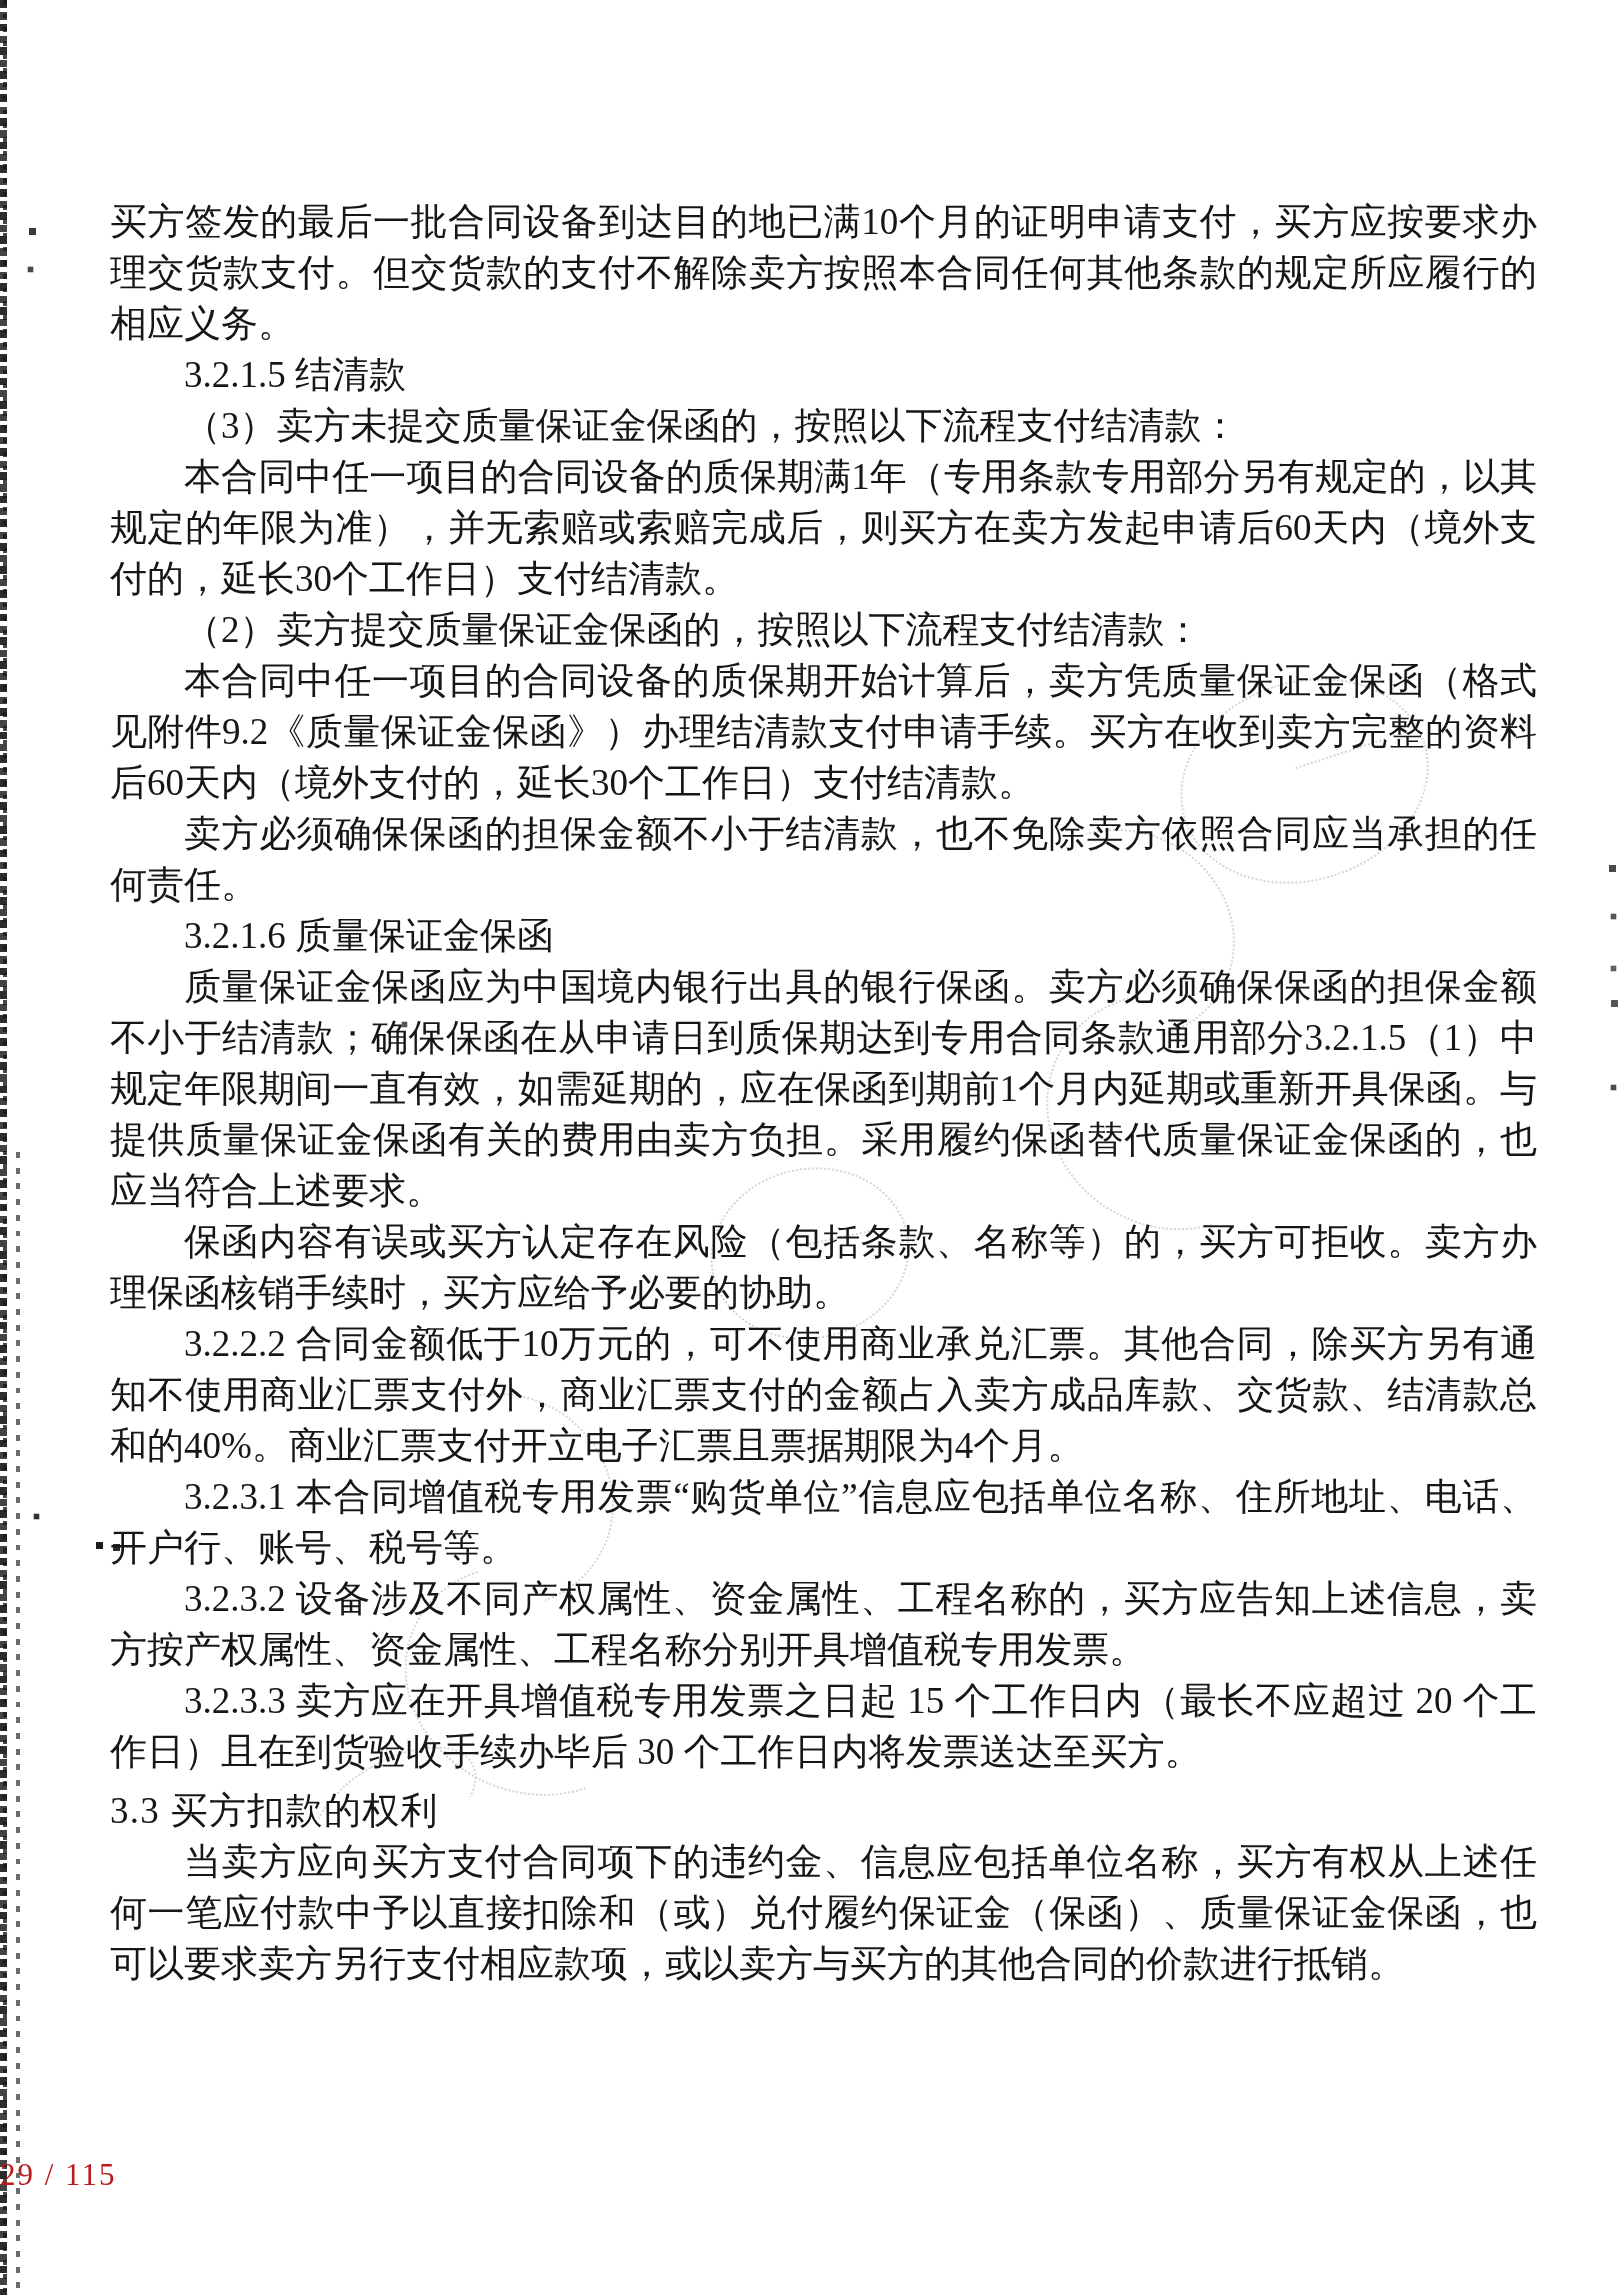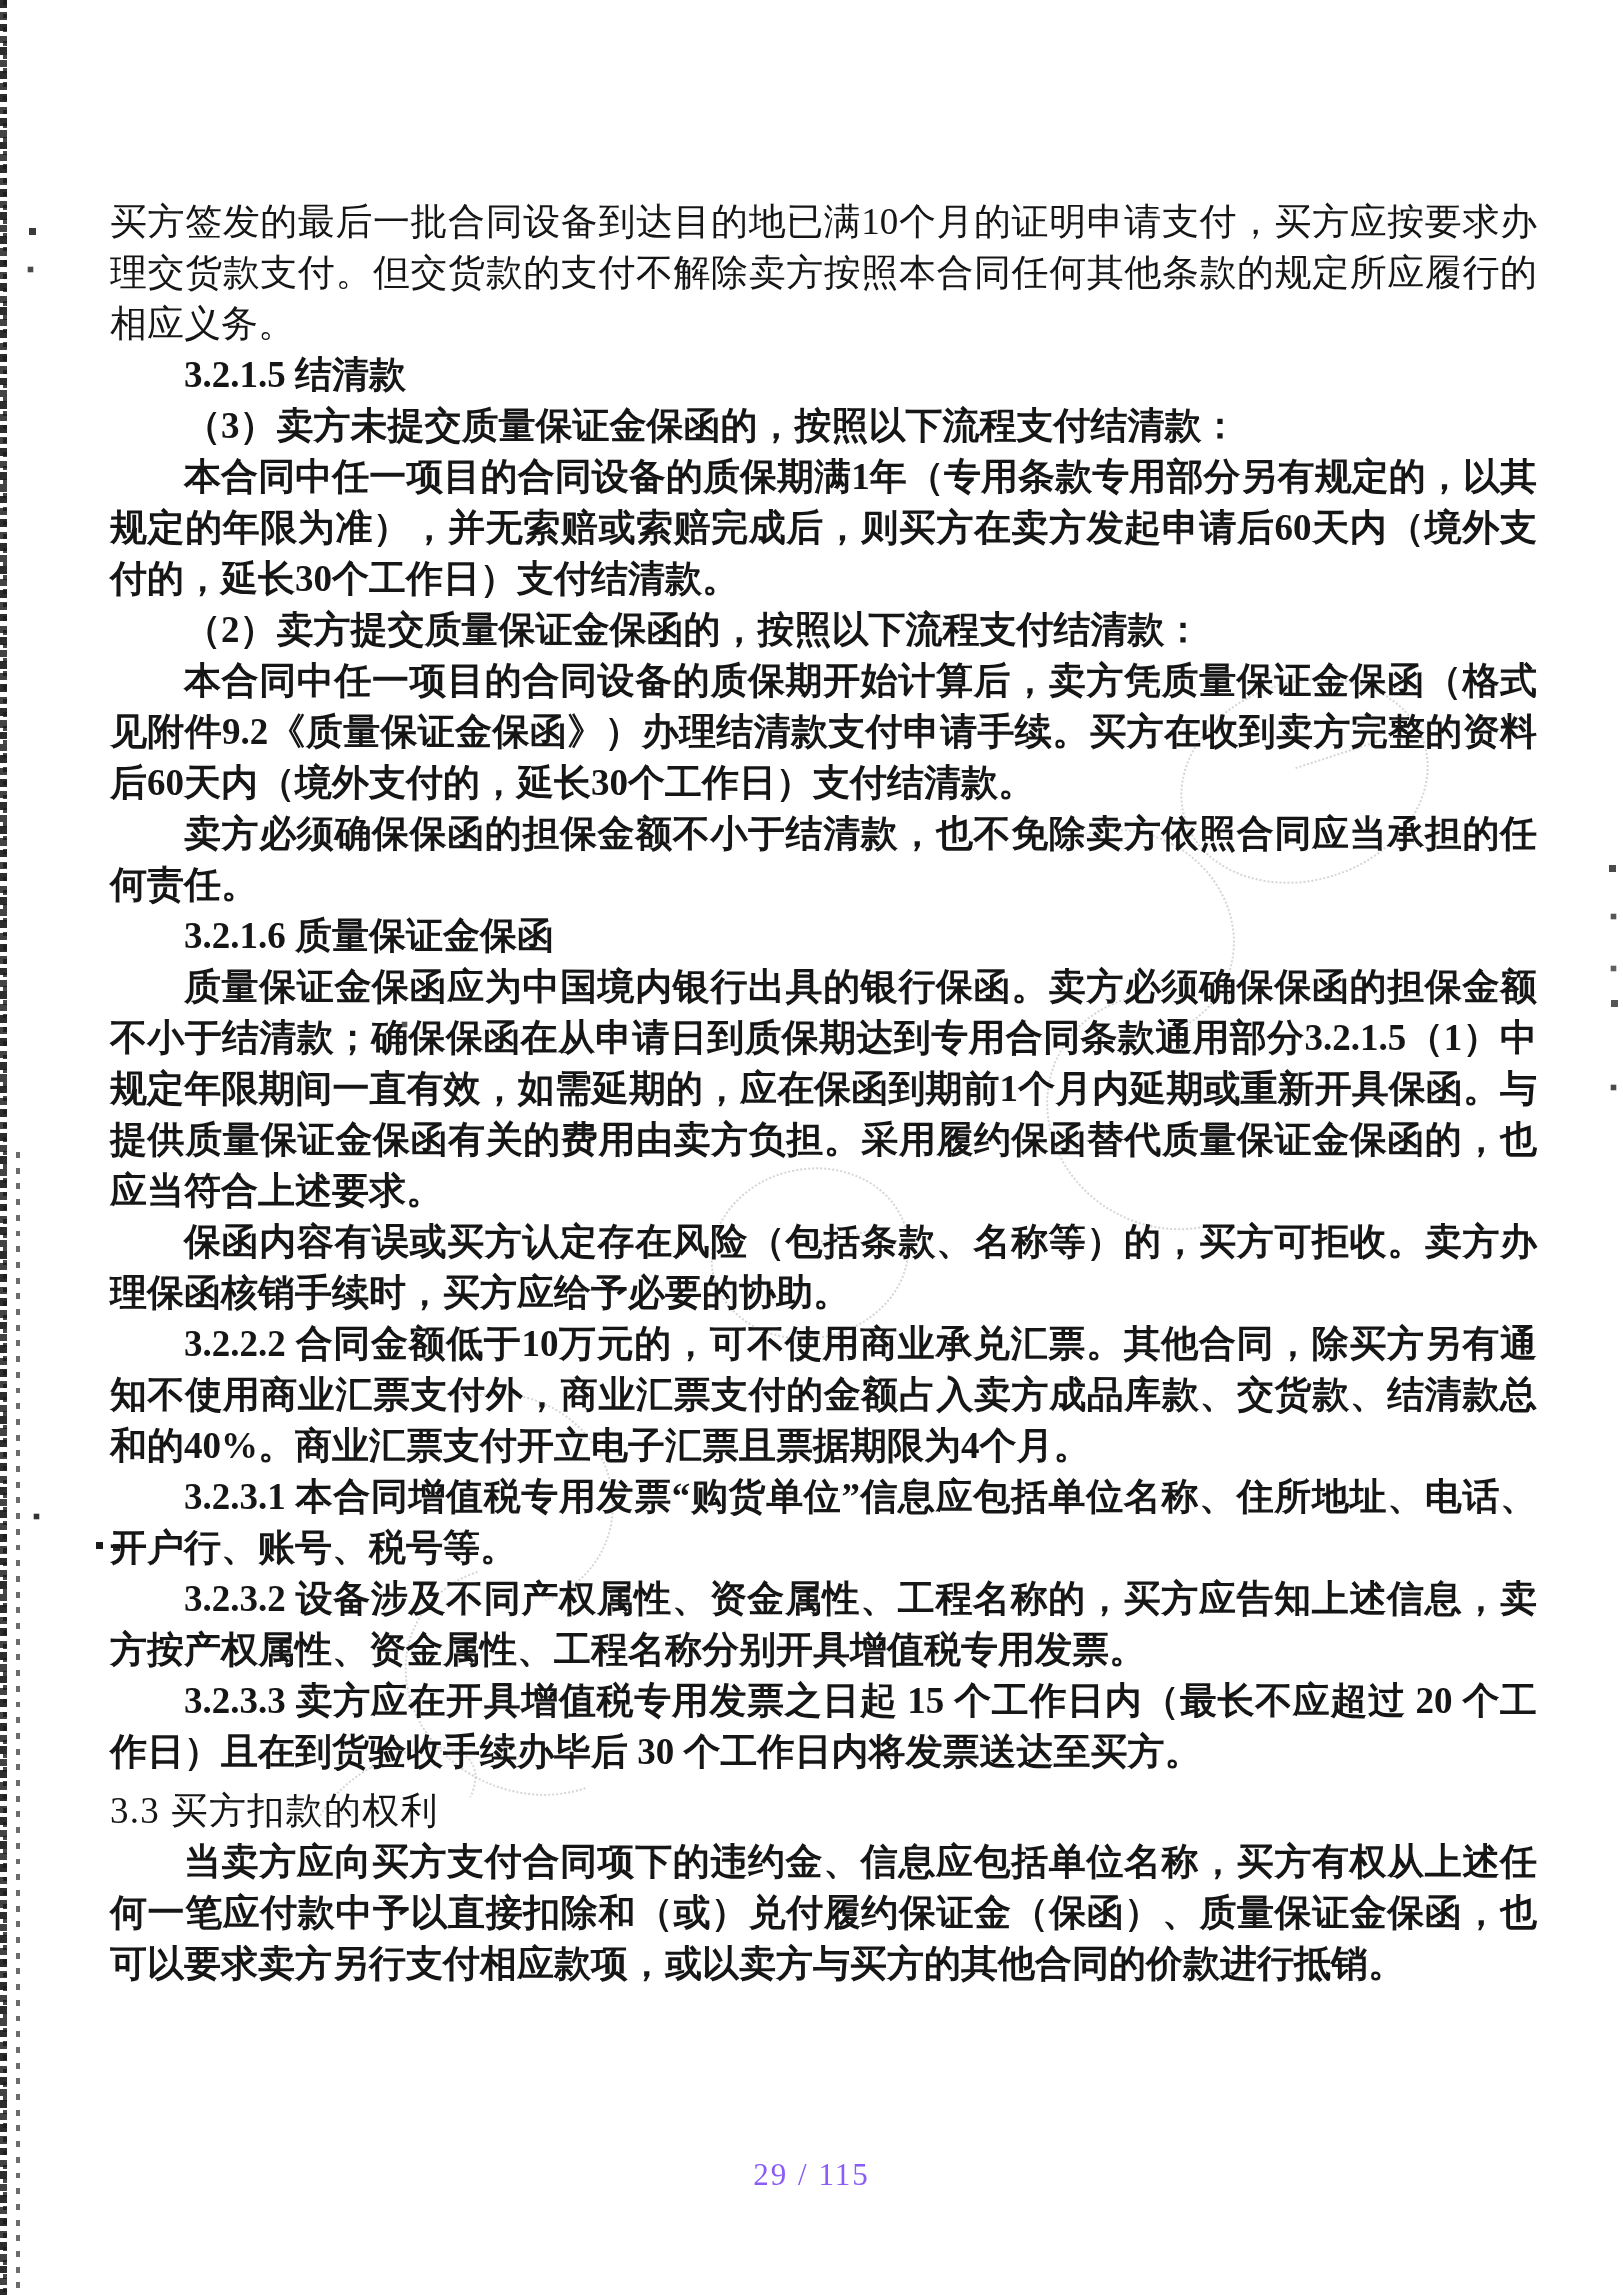--- a/index.html
+++ b/index.html
@@ -62,26 +62,26 @@
   .wm-l4{left:304px;top:1760px;width:177px;height:92px;transform:rotate(-30deg);
      border-radius:50%;}
   
   .content{
     position:absolute;left:110px;top:196px;width:1427px;
     font-size:37px;line-height:51px;color:#161616;
     text-align:justify;
     z-index:2;
   }
   .content p{margin:0;padding:0;}
-  .content p.indent{text-indent:2em;font-weight:bold;}
+  .content p.indent{text-indent:2em;}
   .content p.heading{font-weight:normal;text-indent:0;margin-top:7.9px;letter-spacing:1.3px;}
   
   .footer{
     position:absolute;left:0;right:0;top:2157px;
-    text-align:center;font-size:31px;color:#8b5cf6;z-index:2;
+    font-size:31px;color:#b91c1c;z-index:2;
     letter-spacing:2px;
   }
 </style>
 </head>
 <body>
 
 <div class="page">
 
   <div class="scan-edge"></div>
   <div class="scan-edge-lower"></div>

